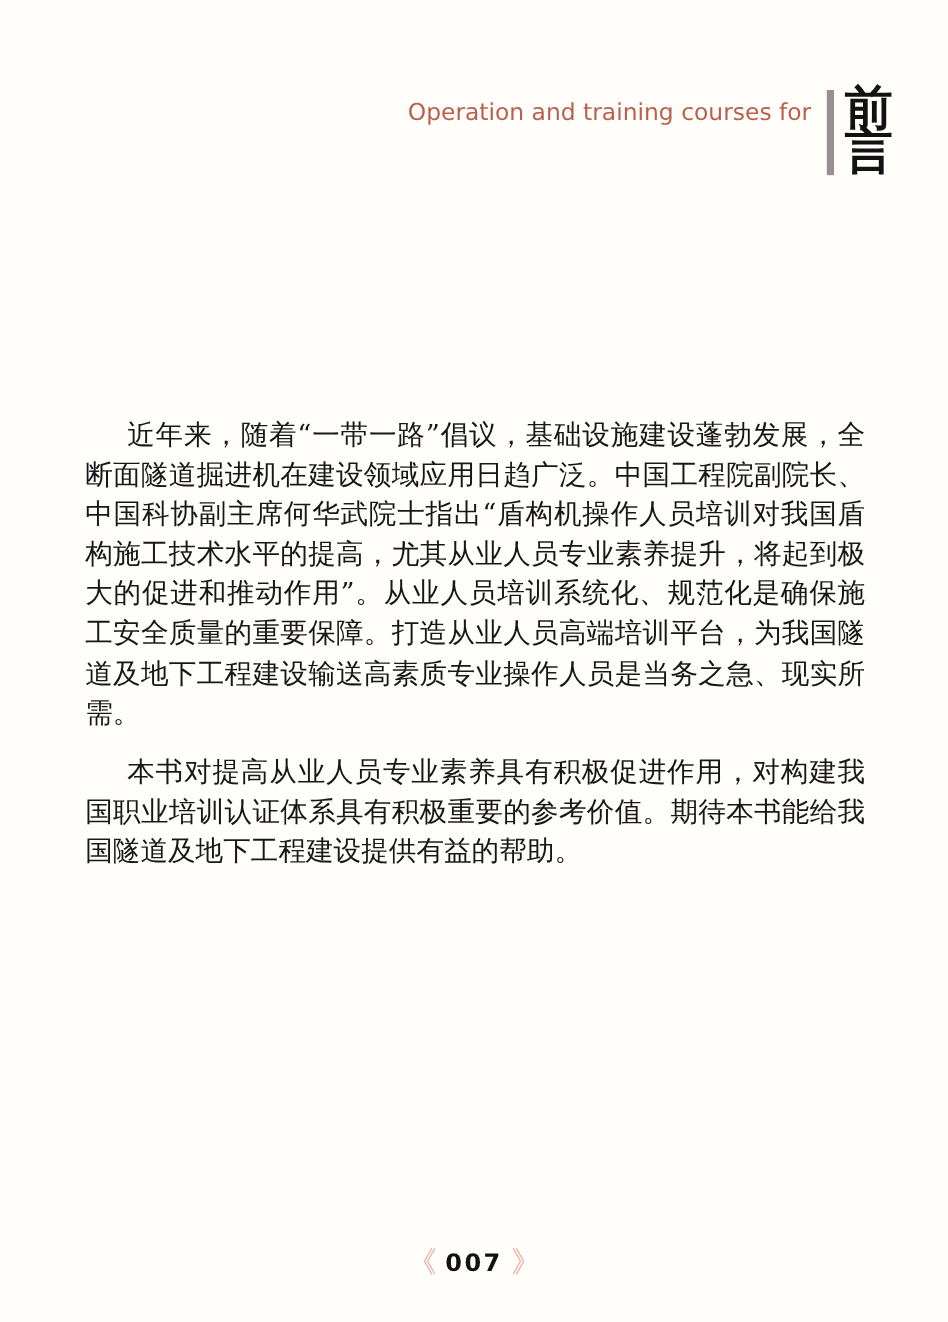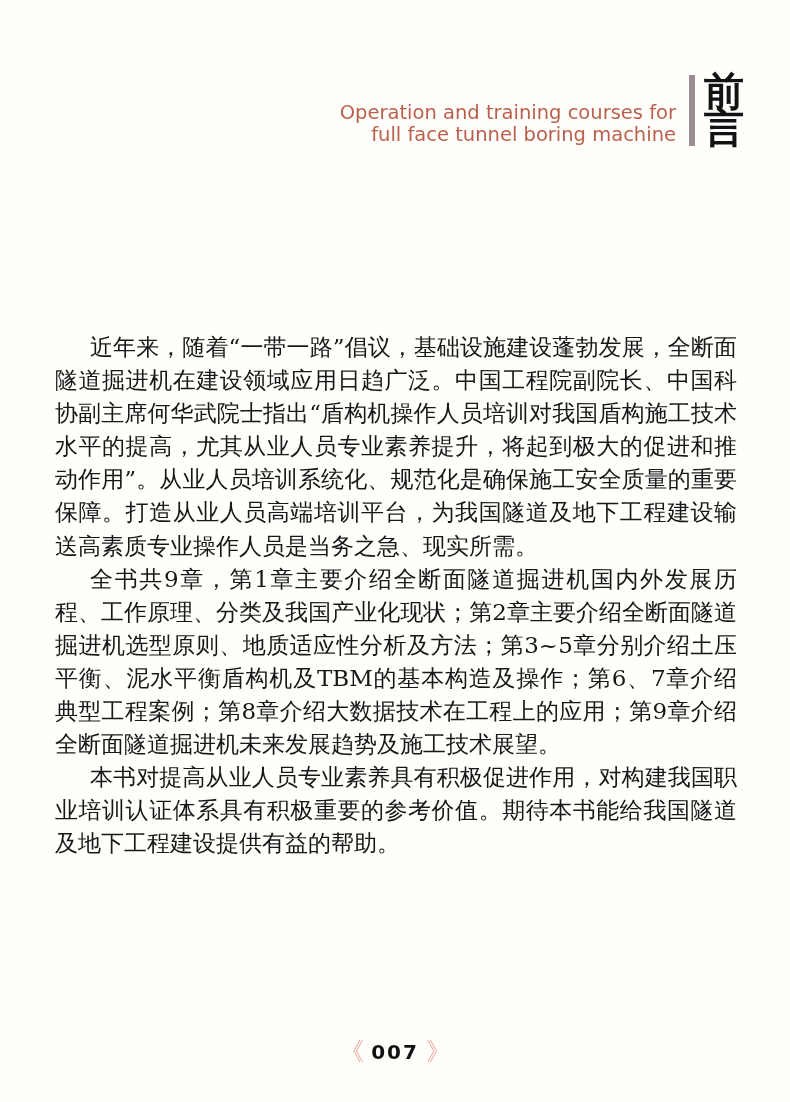--- a/index.html
+++ b/index.html
@@ -10,21 +10,21 @@
     overflow: hidden;
     font-family: "DejaVu Sans", sans-serif;
   }
   .page { position: absolute; inset: 0; }
 
   
   .header {
     position: absolute;
     top: 72px; right: 46px;
     display: flex;
-    align-items: flex-end;
+    align-items: flex-start;
   }
   .header-en {
     margin-top: 11px;
     margin-right: 13px;
     text-align: right;
     color: #b95f4b;
     font-size: 19.5px;
     line-height: 22px;
     font-family: "DejaVu Sans", "Liberation Sans", sans-serif;
   }
@@ -48,21 +48,21 @@
   .content {
     position: absolute;
     left: 55px; right: 53px;
     top: 331px;
     font-size: 23px;
     line-height: 33.1px;
     text-align: justify;
     color: #171717;
     font-family: "DejaVu Serif", "Liberation Serif", serif;
   }
-  .content p { margin: 0; text-indent: 35px; }
+  .content p { margin: 16px; text-indent: 35px; }
 
   
   .footer {
     position: absolute;
     left: 0; right: 0;
     top: 1038px;
     display: flex;
     justify-content: center;
     align-items: center;
     gap: 7px;
@@ -82,32 +82,30 @@
   }
 </style>
 </head>
 <body>
 
 <div class="page">
 
   <header class="header">
     <div class="header-en">
       <div>Operation and training courses for</div>
-      <div>full face tunnel boring machine</div>
     </div>
     <div class="header-bar"></div>
     <div class="header-cn">
       <span>前</span>
       <span>言</span>
     </div>
   </header>
 
   <main class="content">
     <p>近年来，随着“一带一路”倡议，基础设施建设蓬勃发展，全断面隧道掘进机在建设领域应用日趋广泛。中国工程院副院长、中国科协副主席何华武院士指出“盾构机操作人员培训对我国盾构施工技术水平的提高，尤其从业人员专业素养提升，将起到极大的促进和推动作用”。从业人员培训系统化、规范化是确保施工安全质量的重要保障。打造从业人员高端培训平台，为我国隧道及地下工程建设输送高素质专业操作人员是当务之急、现实所需。</p>
-    <p>全书共9章，第1章主要介绍全断面隧道掘进机国内外发展历程、工作原理、分类及我国产业化现状；第2章主要介绍全断面隧道掘进机选型原则、地质适应性分析及方法；第3~5章分别介绍土压平衡、泥水平衡盾构机及TBM的基本构造及操作；第6、7章介绍典型工程案例；第8章介绍大数据技术在工程上的应用；第9章介绍全断面隧道掘进机未来发展趋势及施工技术展望。</p>
     <p>本书对提高从业人员专业素养具有积极促进作用，对构建我国职业培训认证体系具有积极重要的参考价值。期待本书能给我国隧道及地下工程建设提供有益的帮助。</p>
   </main>
 
   <footer class="footer">
     <span class="mark">《</span>
     <span class="page-num">007</span>
     <span class="mark">》</span>
   </footer>
 
 </div>

